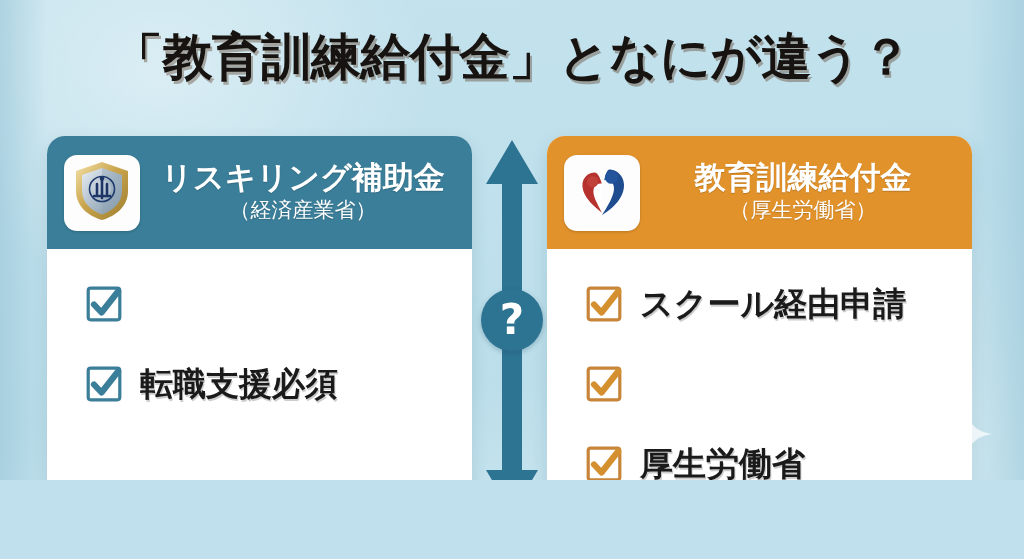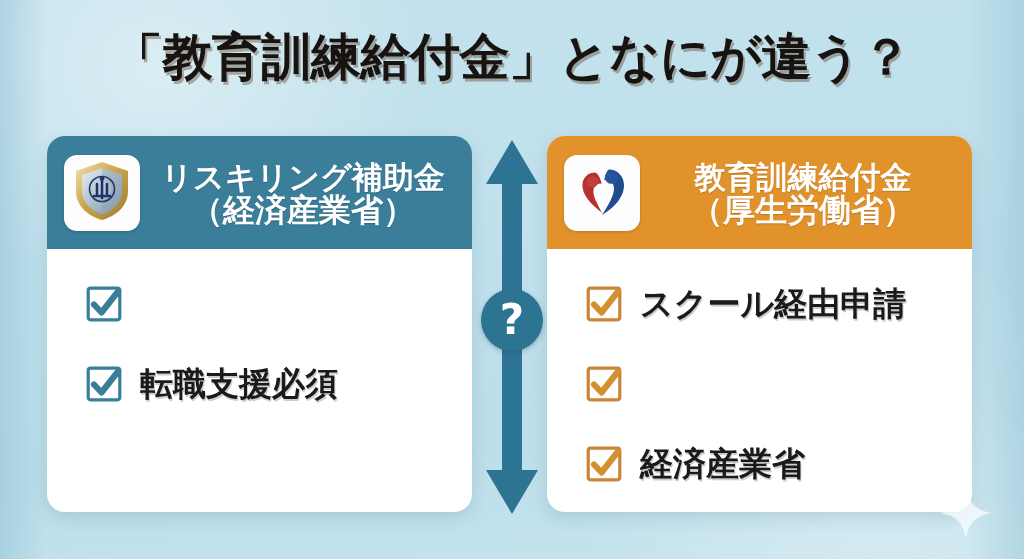--- a/index.html
+++ b/index.html
@@ -10,21 +10,21 @@
     width: 1024px;
     height: 559px;
     overflow: hidden;
     font-family: "DejaVu Sans", "Liberation Sans", sans-serif;
     background: #bfe0ec;
   }
 
   #stage {
     position: relative;
     width: 1024px;
-    height: 559px;
+    height: 480px;
     background: linear-gradient(175deg, #c3e2ed 0%, #bfe0ec 45%, #bcdeea 75%, #c6e4ee 100%);
     overflow: hidden;
   }
 
   
   #glow-tl {
     position: absolute;
     left: -120px; top: -160px;
     width: 560px; height: 460px;
     background: radial-gradient(ellipse at center, rgba(255,255,255,0.40) 0%, rgba(255,255,255,0.0) 68%);
@@ -109,23 +109,23 @@
     padding-right: 4px;
   }
   .header-main {
     font-size: 31px;
     line-height: 36px;
     font-weight: 700;
     white-space: nowrap;
     text-shadow: 0 1px 1px rgba(0,0,0,0.18);
   }
   .header-sub {
-    font-size: 32px;
+    font-size: 21px;
     line-height: 31px;
-    font-weight: 700;
+    font-weight: 400;
     white-space: nowrap;
     text-shadow: 0 1px 1px rgba(0,0,0,0.18);
     text-align: center;
   }
 
   .card-body {
     padding: 28px 0 0 38px;
   }
   .bullet {
     display: flex;
@@ -307,21 +307,21 @@
         </span>
       </div>
 
       <div class="bullet">
         <span class="check">
           <svg width="38" height="38" viewBox="0 0 38 38">
             <rect x="3.2" y="3.2" width="31.6" height="31.6" rx="2.5" fill="#ffffff" stroke="#c8853a" stroke-width="3.2"></rect>
             <path d="M9 19.5 L16.5 27.5 L33 6.5" fill="none" stroke="#d4902f" stroke-width="6.2" stroke-linecap="round" stroke-linejoin="round"></path>
           </svg>
         </span>
-        <span class="bullet-label">経済産業省</span>
+        <span class="bullet-label">厚生労働省</span>
       </div>
 
     </div>
   </div>
 
   <span id="center-arrow">
     <svg width="72" height="378" viewBox="0 0 72 378">
       <polygon points="36,2 62,46 46,46 46,332 62,332 36,376 10,332 26,332 26,46 10,46" fill="#2d7392"></polygon>
     </svg>
   </span>

